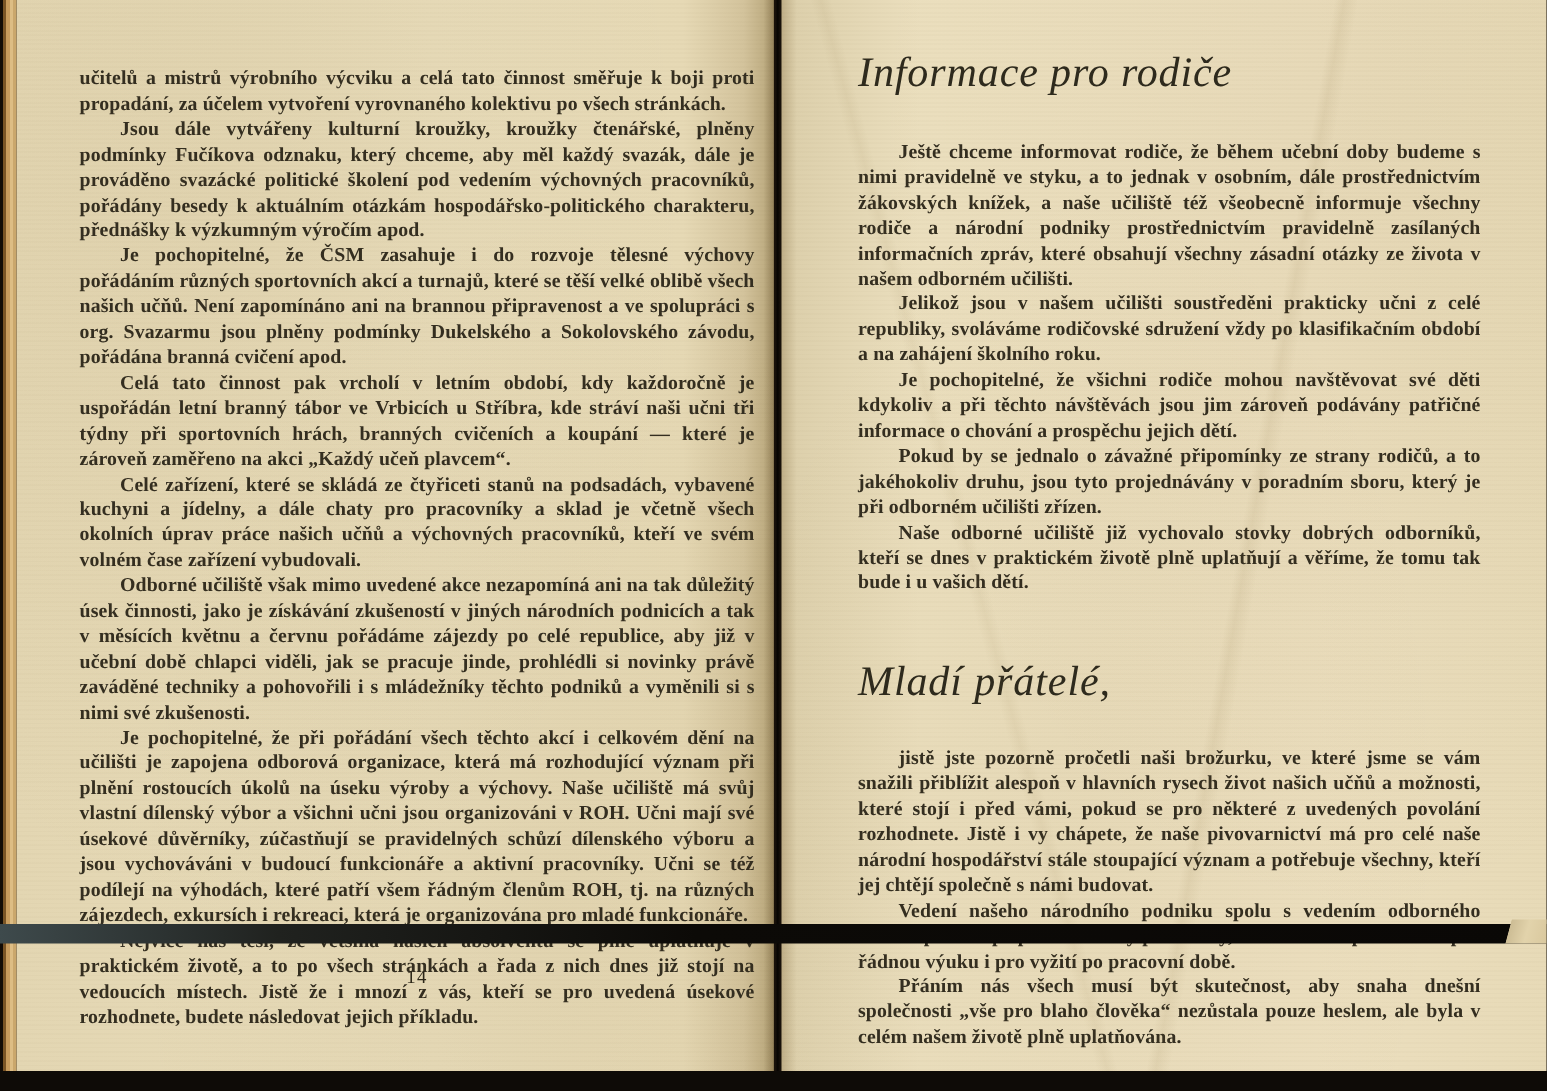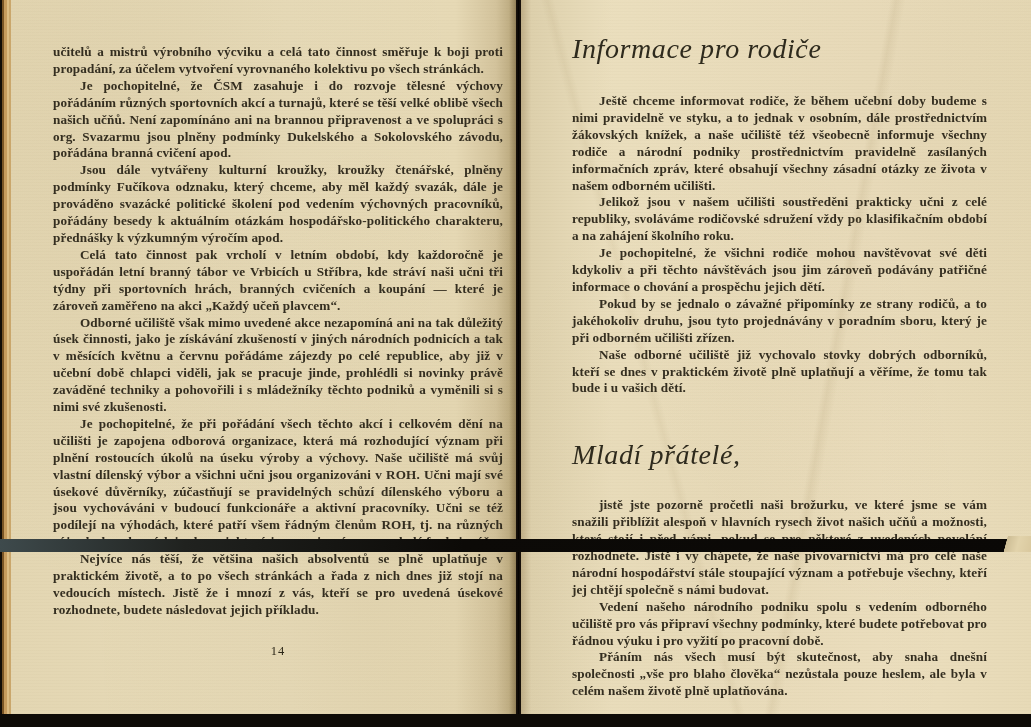--- a/index.html
+++ b/index.html
@@ -1,21 +1,21 @@
 <!DOCTYPE html>
 <html><head>
 <meta charset="utf-8">
 <style>
   html,body{margin:0;padding:0;}
   body{
     width:1031px;height:727px;overflow:hidden;
     background:#0e0b07;
     font-family:"Liberation Serif", serif;
   }
-  .spread{position:relative;width:1031px;height:552px;}
+  .spread{position:relative;width:1031px;height:629px;}
 
   
   .left-edge{
     position:absolute;left:0;top:0;width:11px;height:714px;
     background:linear-gradient(90deg,#120c06 0 2px,#7a5526 2px 4px,#c79c5e 4px 7px,#ddbd84 7px 9px,#caa76c 9px 11px);
   }
 
   .page{
     position:absolute;top:0;height:714px;box-sizing:border-box;
   }
@@ -93,23 +93,24 @@
   }
 </style>
 </head>
 <body>
 
 <div class="spread">
 
   <div class="page left-page">
     <div class="text-block">
       <p class="no-indent">učitelů a mistrů výrobního výcviku a celá tato činnost směřuje k boji proti propadání, za účelem vytvoření vyrovnaného kolektivu po všech stránkách.</p>
+      <p>Jsou dále vytvářeny kulturní kroužky, kroužky čtenářské, plněny podmínky Fučíkova odznaku, který chceme, aby měl každý svazák, dále je prováděno svazácké politické školení pod vedením výchovných pracovníků, pořádány besedy k aktuálním otázkám hospodářsko-politického charakteru, přednášky k výzkumným výročím apod.</p>
       <p>Je pochopitelné, že ČSM zasahuje i do rozvoje tělesné výchovy pořádáním různých sportovních akcí a turnajů, které se těší velké oblibě všech našich učňů. Není zapomínáno ani na brannou připravenost a ve spolupráci s org. Svazarmu jsou plněny podmínky Dukelského a Sokolovského závodu, pořádána branná cvičení apod.</p>
-      <p>Jsou dále vytvářeny kulturní kroužky, kroužky čtenářské, plněny podmínky Fučíkova odznaku, který chceme, aby měl každý svazák, dále je prováděno svazácké politické školení pod vedením výchovných pracovníků, pořádány besedy k aktuálním otázkám hospodářsko-politického charakteru, přednášky k výzkumným výročím apod.</p>
       <p>Celá tato činnost pak vrcholí v letním období, kdy každoročně je uspořádán letní branný tábor ve Vrbicích u Stříbra, kde stráví naši učni tři týdny při sportovních hrách, branných cvičeních a koupání — které je zároveň zaměřeno na akci „Každý učeň plavcem“.</p>
+      <p>Celé zařízení, které se skládá ze čtyřiceti stanů na podsadách, vybavené kuchyni a jídelny, a dále chaty pro pracovníky a sklad je včetně všech okolních úprav práce našich učňů a výchovných pracovníků, kteří ve svém volném čase zařízení vybudovali.</p>
       <p>Odborné učiliště však mimo uvedené akce nezapomíná ani na tak důležitý úsek činnosti, jako je získávání zkušeností v jiných národních podnicích a tak v měsících květnu a červnu pořádáme zájezdy po celé republice, aby již v učební době chlapci viděli, jak se pracuje jinde, prohlédli si novinky právě zaváděné techniky a pohovořili i s mládežníky těchto podniků a vyměnili si s nimi své zkušenosti.</p>
       <p>Je pochopitelné, že při pořádání všech těchto akcí i celkovém dění na učilišti je zapojena odborová organizace, která má rozhodující význam při plnění rostoucích úkolů na úseku výroby a výchovy. Naše učiliště má svůj vlastní dílenský výbor a všichni učni jsou organizováni v ROH. Učni mají své úsekové důvěrníky, zúčastňují se pravidelných schůzí dílenského výboru a jsou vychováváni v budoucí funkcionáře a aktivní pracovníky. Učni se též podílejí na výhodách, které patří všem řádným členům ROH, tj. na různých zájezdech, exkursích i rekreaci, která je organizována pro mladé funkcionáře.</p>
       <p>Nejvíce nás těší, že většina našich absolventů se plně uplatňuje v praktickém životě, a to po všech stránkách a řada z nich dnes již stojí na vedoucích místech. Jistě že i mnozí z vás, kteří se pro uvedená úsekové rozhodnete, budete následovat jejich příkladu.</p>
     </div>
     <div class="page-number">14</div>
   </div>
 
   <div class="gutter"></div>
 
   <div class="page right-page">

